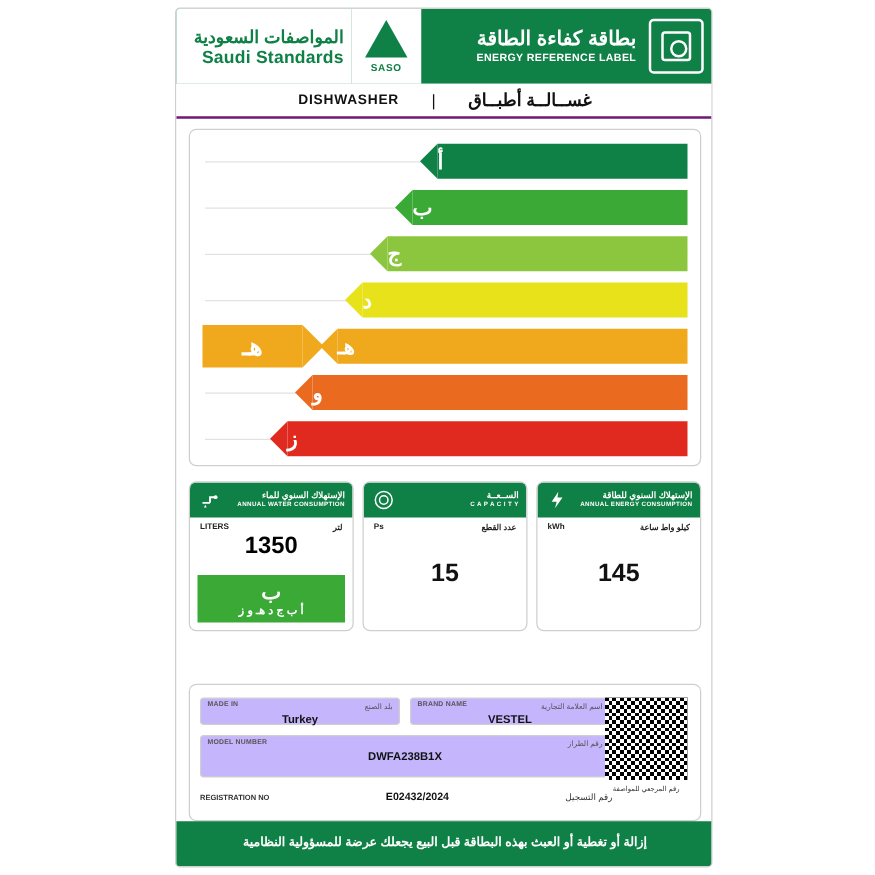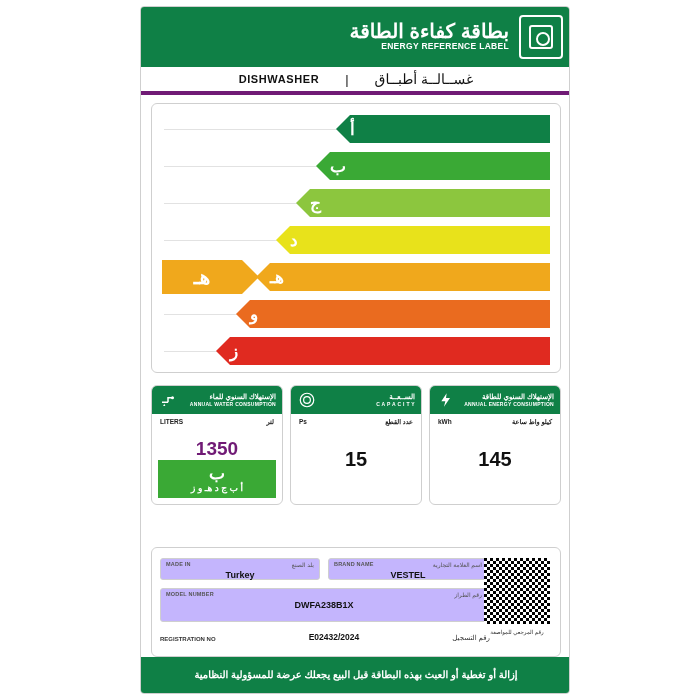--- a/index.html
+++ b/index.html
@@ -66,47 +66,47 @@
     position: absolute; left: 0; bottom: 1px; width: 48px;
     text-align: center; font-size: 8px; color: #0f8046; font-weight: bold;
     letter-spacing: .5px;
   }
   .header-title {
     flex: 1; height: 60px;
     display: flex; flex-direction: column;
     align-items: flex-end; justify-content: center;
     padding-right: 10px; color: #fff;
   }
-  .ht-ar { font-size: 20px; font-weight: bold; direction: rtl; line-height: 19px; }
+  .ht-ar { font-size: 16px; font-weight: bold; direction: rtl; line-height: 19px; }
   .ht-en { font-size: 8.5px; font-weight: bold; letter-spacing: .3px; line-height: 11px; }
   .header-icon {
     width: 44px; height: 44px; margin-right: 8px;
     border: 2px solid #ffffff; border-radius: 4px;
     display: flex; align-items: center; justify-content: center;
   }
   .hi-inner {
     width: 24px; height: 24px; border: 2px solid #fff; border-radius: 3px;
     position: relative;
   }
   .hi-inner::after {
     content: ""; position: absolute; left: 5px; top: 5px;
     width: 10px; height: 10px; border: 2px solid #fff; border-radius: 50%;
   }
 
   
   .type-bar {
     position: absolute; left: 0; top: 60px;
     width: 430px; height: 28px;
-    border-bottom: 4px solid #701a75;
+    border-bottom: 2px solid #701a75;
     display: flex; align-items: center; justify-content: center;
     background: #fff;
   }
   .type-en { font-size: 11px; font-weight: bold; color: #111; letter-spacing: .6px; }
   .type-sep { margin: 0 26px; color: #111; font-size: 13px; }
-  .type-ar { font-size: 14px; font-weight: normal; color: #111; direction: rtl; letter-spacing: 1px; }
+  .type-ar { font-size: 14px; font-weight: bold; color: #111; direction: rtl; letter-spacing: 1px; }
 
   
   .grades {
     position: absolute; left: 10px; top: 96px;
     width: 410px; height: 270px;
     border: 1px solid #cfcfcf; border-radius: 6px;
     background: #fff;
   }
   .grade-row {
     position: absolute; left: 0; width: 410px; height: 34px;
@@ -173,22 +173,22 @@
   .unit-row {
     display: flex; justify-content: space-between;
     padding: 4px 8px 0 8px;
     font-size: 6.5px; color: #222; font-weight: bold;
   }
   .value {
     text-align: center; font-size: 20px; font-weight: bold; color: #111;
     margin-top: 2px;
   }
   .water-value {
-    text-align: center; font-size: 19px; font-weight: bold; color: #701a75;
-    margin-top: 12px;
+    text-align: center; font-size: 19px; font-weight: bold; color: #000000;
+    margin-top: 0px;
   }
   .water-grade {
     position: absolute; left: 6px; right: 6px; bottom: 6px;
     height: 38px; background: #3aa935;
     display: flex; flex-direction: column; align-items: center; justify-content: center;
     color: #fff;
   }
   .wg-letter { font-size: 17px; font-weight: bold; line-height: 18px; }
   .wg-scale { font-size: 9px; font-weight: bold; letter-spacing: 2px; direction: rtl; line-height: 11px; }
 
@@ -256,20 +256,30 @@
   .f-ar { font-size: 10px; font-weight: bold; direction: rtl; line-height: 14px; }
   .f-en { font-size: 8px; font-weight: bold; line-height: 12px; }
 </style>
 </head>
 <body>
 
 <div class="label">
   <div class="frame">
 
     <div class="header">
+      <div class="header-left">
+        <div class="ss-ar">المواصفات السعودية</div>
+        <div class="ss-en">Saudi Standards</div>
+      </div>
+      <div class="saso-logo">
+        <div class="saso-mark">
+          <div class="saso-tri"></div>
+          <div class="saso-txt">SASO</div>
+        </div>
+      </div>
       <div class="header-title">
         <div class="ht-ar">بطاقة كفاءة الطاقة</div>
         <div class="ht-en">ENERGY REFERENCE LABEL</div>
       </div>
       <div class="header-icon">
         <div class="hi-inner"></div>
       </div>
     </div>
 
     <div class="type-bar">

